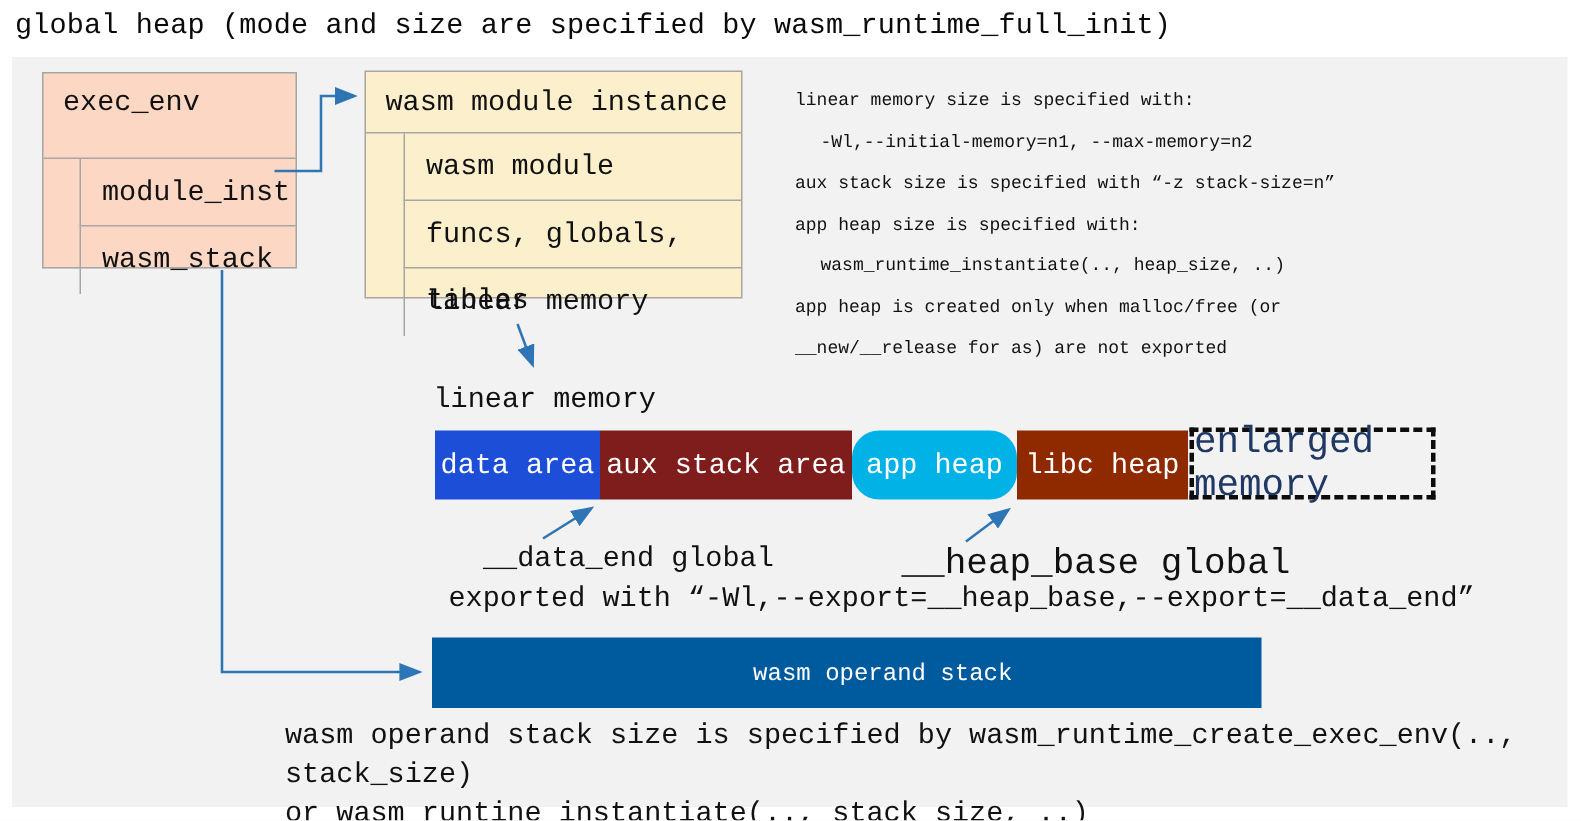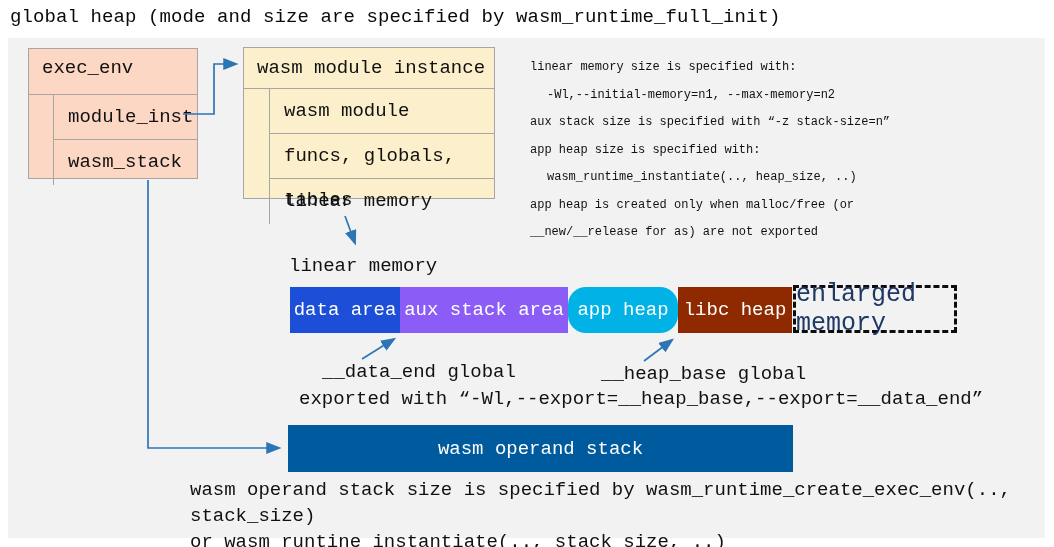--- a/index.html
+++ b/index.html
@@ -7,21 +7,21 @@
     position:relative;width:1054px;height:547px;background:#ffffff;
     font-family:Liberation Mono, monospace;
     color:#111;overflow:hidden;
   }
   .abs{position:absolute;}
   #page-title{left:10px;top:6px;font-size:19px;color:#0a0a0a;letter-spacing:.1px;}
   #panel{left:8px;top:38px;width:1037px;height:500px;background:#f2f2f2;}
 
   
   .struct-box{border:1px solid #a6a6a6;box-sizing:border-box;}
-  .struct-head{box-sizing:border-box;height:46px;line-height:39px;padding-left:13px;
+  .struct-head{box-sizing:border-box;height:57px;line-height:39px;padding-left:13px;
     font-size:19px;border-bottom:1px solid #a6a6a6;}
   .struct-row{box-sizing:border-box;margin-left:24px;height:45px;line-height:44px;
     padding-left:14px;font-size:19px;border-left:1px solid #a6a6a6;border-bottom:1px solid #a6a6a6;}
   .struct-row:last-child{border-bottom:none;}
   #exec-env-box{left:28px;top:48px;width:170px;height:131px;}
   #module-instance-box{left:243px;top:47px;width:252px;height:152px;}
   #module-instance-box .struct-head{height:41px;line-height:40px;}
   #module-instance-box .struct-row{margin-left:25px;}
 
   
@@ -34,26 +34,26 @@
     color:#fff;font-size:19px;display:flex;align-items:center;justify-content:center;}
   #seg-data{left:290px;width:110px;}
   #seg-aux{left:400px;width:168px;}
   #seg-app{left:568px;width:110px;border-radius:18px;}
   #seg-libc{left:678px;width:114px;}
   #enlarged-memory{left:793px;top:285px;width:164px;height:48px;box-sizing:border-box;
     border:3px dashed #0d0d0d;font-size:25px;display:flex;align-items:center;justify-content:center;}
 
   
   #data-end-note{left:322px;top:361px;font-size:19px;}
-  #heap-base-note{left:601px;top:363px;font-size:19px;}
+  #heap-base-note{left:601px;top:363px;font-size:24px;}
   #exported-note{left:299px;top:388px;font-size:19px;}
 
   
-  #operand-stack-bar{left:288px;top:425px;width:505px;height:47px;color:#fff;font-size:19px;
-    display:flex;align-items:center;justify-content:center;}
+  #operand-stack-bar{left:288px;top:425px;width:505px;height:47px;color:#fff;font-size:16px;
+    display:flex;align-items:center;justify-content:center;padding-left:48px;}
 
   
   #notes-bottom{left:190px;top:477px;font-size:19px;line-height:26px;}
 
   #connector-layer{left:0;top:0;width:1054px;height:547px;pointer-events:none;}
 </style>
 </head>
 <body>
 
 <div id="stage">
@@ -80,21 +80,21 @@
     <div class="indent">-Wl,--initial-memory=n1, --max-memory=n2</div>
     <div>aux stack size is specified with “-z stack-size=n”</div>
     <div>app heap size is specified with:</div>
     <div class="indent">wasm_runtime_instantiate(.., heap_size, ..)</div>
     <div>app heap is created only when malloc/free (or</div>
     <div>__new/__release for as) are not exported</div>
   </div>
 
   <div class="abs" id="linear-memory-label">linear memory</div>
   <div class="seg" id="seg-data" style="background-color: #1d4ed8;">data area</div>
-  <div class="seg" id="seg-aux" style="background-color: #8b5cf6;">aux stack area</div>
+  <div class="seg" id="seg-aux" style="background-color: #7f1d1d;">aux stack area</div>
   <div class="seg" id="seg-app" style="background-color: rgb(0, 178, 230);">app heap</div>
   <div class="seg" id="seg-libc" style="background-color: rgb(143, 41, 0);">libc heap</div>
   <div class="abs" id="enlarged-memory" style="color: rgb(31, 56, 100);">enlarged memory</div>
 
   <div class="abs" id="data-end-note">__data_end global</div>
   <div class="abs" id="heap-base-note">__heap_base global</div>
   <div class="abs" id="exported-note">exported with “-Wl,--export=__heap_base,--export=__data_end”</div>
 
   <div class="abs" id="operand-stack-bar" style="background-color: rgb(0, 90, 158);">wasm operand stack</div>
 

